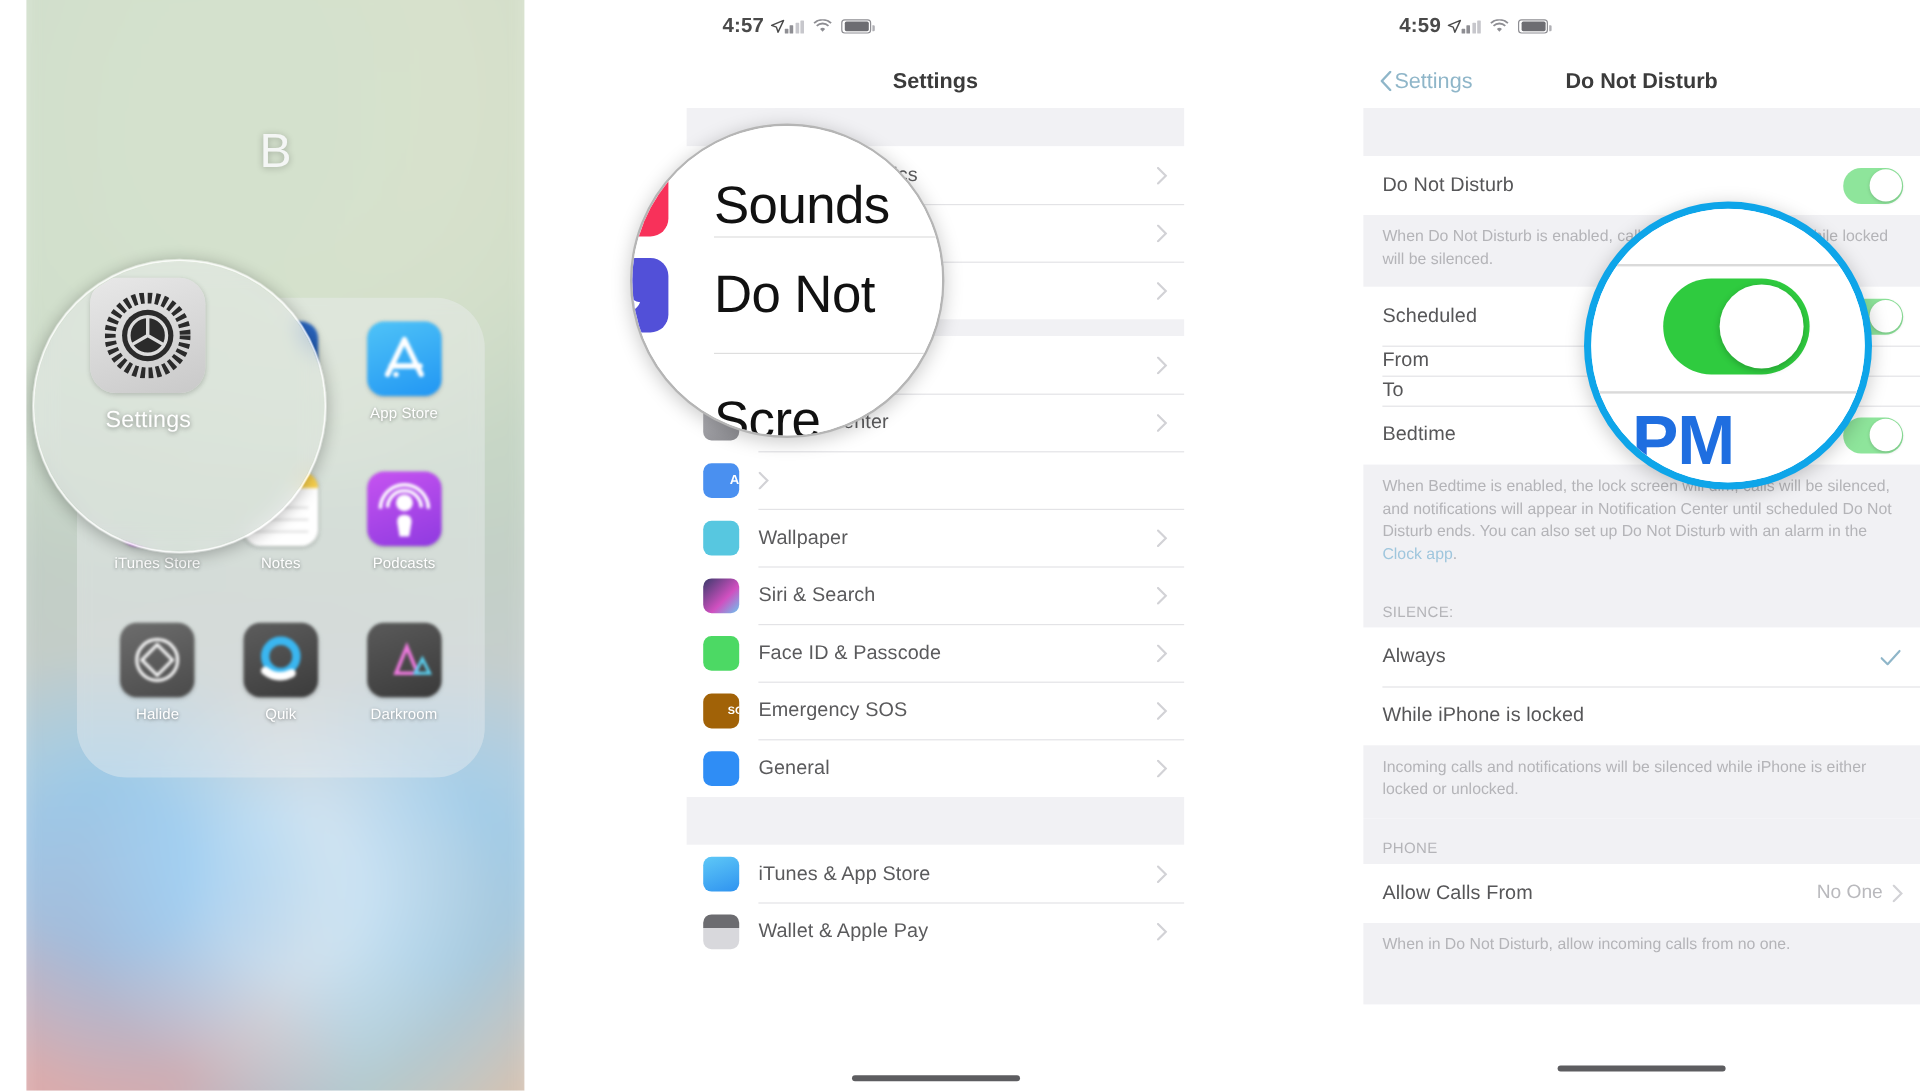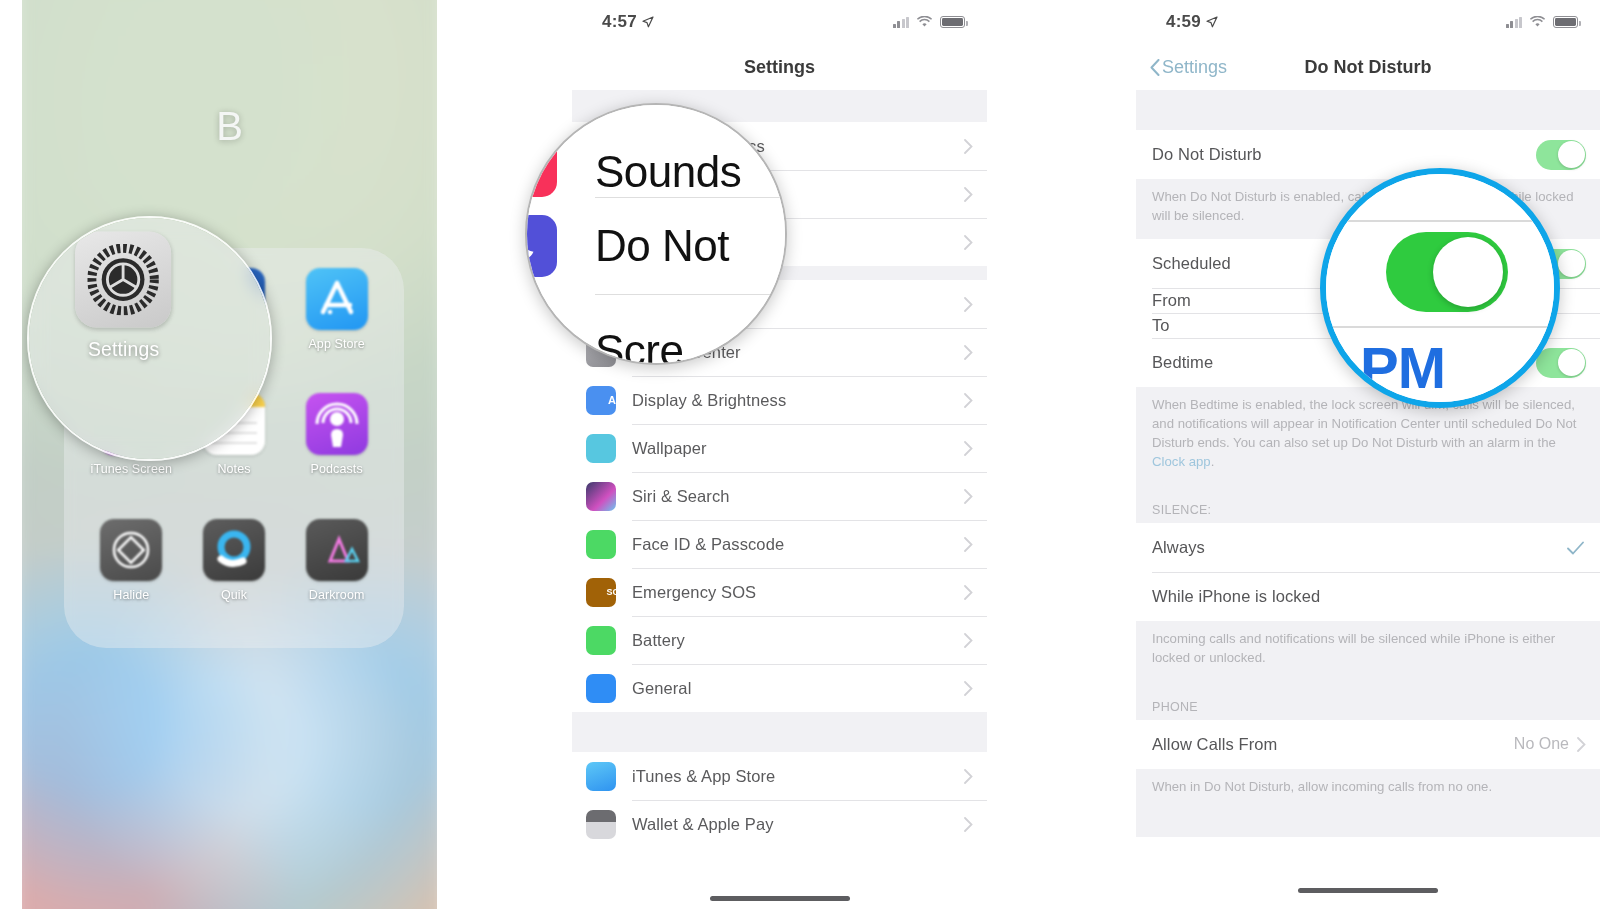--- a/index.html
+++ b/index.html
@@ -58,21 +58,21 @@
      box-shadow:0 2px 14px rgba(0,0,0,.30), inset 0 0 0 1px rgba(120,130,125,.4); }
   .mag1 .inner{ position:absolute; left:-5px; top:-216px; width:415px; height:909px;
      transform:scale(1.55); transform-origin:127px 338px; }
 
   
   .phone{ position:absolute; top:0; height:909px; background:#fff; overflow:hidden; }
   .p2{ left:572px; width:415px; }
   .p3{ left:1136px; width:464px; }
 
   .statusbar{ position:relative; height:44px; display:flex; align-items:center;
-     justify-content:space-between; padding:0 22px 0 30px; }
+     padding:0 22px 0 30px; }
   .sb-time{ font-size:17px; font-weight:600; color:#4a4a4a; letter-spacing:.2px; display:flex; gap:5px; align-items:center;}
   .loc-arrow{ display:inline-block; width:12px; height:12px; color:#4a4a4a; }
   .sb-right{ display:flex; align-items:center; gap:7px; }
   .bars{ display:flex; align-items:flex-end; gap:1.5px; height:11px; }
   .bars i{ width:3px; background:#8e8e93; border-radius:.5px; display:block; }
   .bars i:nth-child(1){height:4px;} .bars i:nth-child(2){height:6.5px;}
   .bars i:nth-child(3){height:9px; background:#c7c7cc;} .bars i:nth-child(4){height:11px; background:#c7c7cc;}
   .batt{ width:25px; height:12px; border:1.4px solid #8e8e93; border-radius:3px; position:relative; }
   .batt:after{ content:""; position:absolute; right:-4px; top:3.5px; width:2px; height:5px;
      background:#b0b0b5; border-radius:0 1px 1px 0; }
@@ -190,21 +190,21 @@
           <div class="nm">App Store</div>
         </div>
 
         <div class="app">
           <div class="ic ic-itunes blurred">
             <svg viewBox="0 0 62 62" width="62" height="62">
                 <circle cx="31" cy="31" r="17" fill="none" stroke="#fff" stroke-width="3.5"></circle>
                 <path d="M27 38 V24 l10-3 v14" stroke="#fff" stroke-width="3.5" fill="none"></path>
               </svg>
           </div>
-          <div class="nm">iTunes Screen</div>
+          <div class="nm">iTunes Store</div>
         </div>
 
         <div class="app">
           <div class="ic ic-notes blurred">
             <svg viewBox="0 0 62 62" width="62" height="62">
                 <path d="M8 30 H54 M8 40 H54 M8 50 H54" stroke="#e2e2e2" stroke-width="2"></path>
               </svg>
           </div>
           <div class="nm">Notes</div>
         </div>
@@ -374,21 +374,20 @@
             </svg>
         </span>
         <span class="rowlabel">Control Center</span>
         <svg class="chev" viewBox="0 0 9 15">
             <path d="M1 1 L7.5 7.5 L1 14" fill="none" stroke="currentColor" stroke-width="1.8" stroke-linecap="round"></path>
           </svg>
       </div>
 
       <div class="row">
         <span class="rowicon disp-ic">AA</span>
-        <span class="rowlabel">Display &amp; Brightness</span>
         <svg class="chev" viewBox="0 0 9 15">
             <path d="M1 1 L7.5 7.5 L1 14" fill="none" stroke="currentColor" stroke-width="1.8" stroke-linecap="round"></path>
           </svg>
       </div>
 
       <div class="row">
         <span class="rowicon wall-ic">
           <svg viewBox="0 0 29 29" width="29" height="29">
               <g fill="none" stroke="#fff" stroke-width="1.2">
                 <circle cx="14.5" cy="10.5" r="3.2"></circle>
@@ -434,29 +433,20 @@
       </div>
 
       <div class="row">
         <span class="rowicon sos-ic">SOS</span>
         <span class="rowlabel">Emergency SOS</span>
         <svg class="chev" viewBox="0 0 9 15">
             <path d="M1 1 L7.5 7.5 L1 14" fill="none" stroke="currentColor" stroke-width="1.8" stroke-linecap="round"></path>
           </svg>
       </div>
 
-      <div class="row">
-        <span class="rowicon batt-ic">
-            <span class="pill"></span>
-          </span>
-        <span class="rowlabel">Battery</span>
-        <svg class="chev" viewBox="0 0 9 15">
-            <path d="M1 1 L7.5 7.5 L1 14" fill="none" stroke="currentColor" stroke-width="1.8" stroke-linecap="round"></path>
-          </svg>
-      </div>
 
       <div class="row">
         <span class="rowicon priv-ic">
           <svg viewBox="0 0 29 29" width="29" height="29">
               <path d="M10 20 v-8 a1.3 1.3 0 0 1 2.6 0 v-3 a1.3 1.3 0 0 1 2.6 0 v1 a1.3 1.3 0 0 1 2.6 0 v2 a1.3 1.3 0 0 1 2.2 1 v4 a5 5 0 0 1 -5 5 h-2 a3 3 0 0 1 -3 -2 Z" fill="#fff"></path>
             </svg>
         </span>
         <span class="rowlabel">General</span>
         <svg class="chev" viewBox="0 0 9 15">
             <path d="M1 1 L7.5 7.5 L1 14" fill="none" stroke="currentColor" stroke-width="1.8" stroke-linecap="round"></path>

